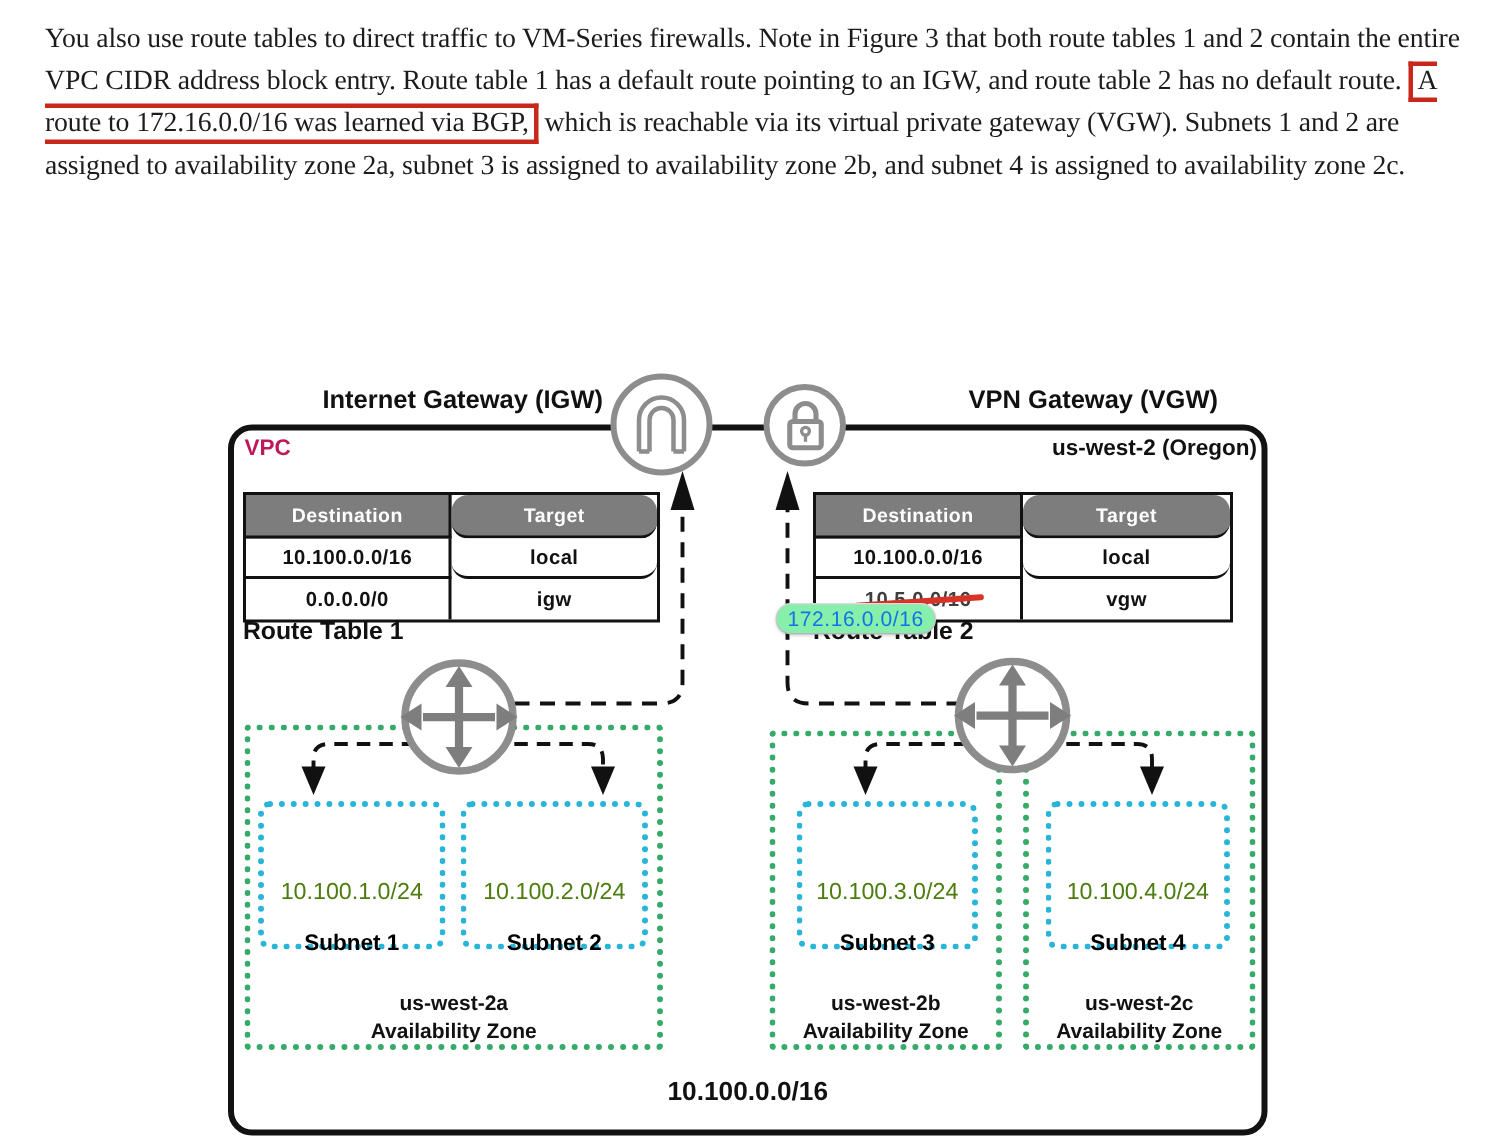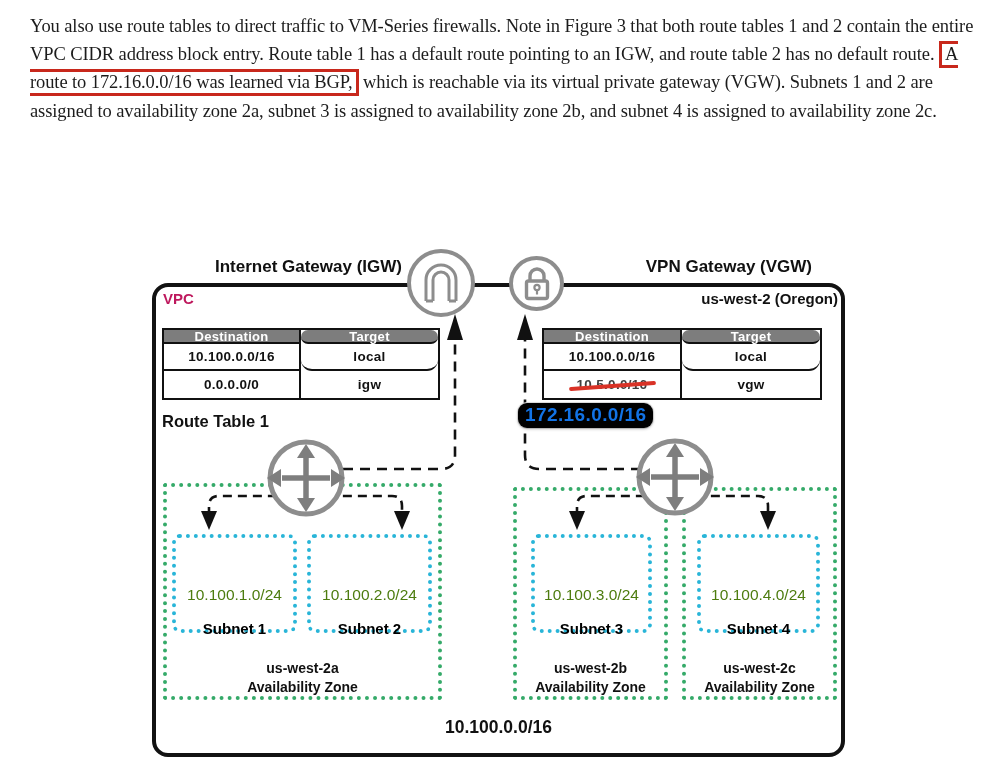--- a/index.html
+++ b/index.html
@@ -60,36 +60,36 @@
   }
   .rtable.t1 { left: 162px; width: 278px; }
   .rtable.t2 { left: 542px; width: 280px; }
   .rtable .cell {
     height: 27px; display: flex; align-items: center; justify-content: center;
     border-right: 2px solid #111; border-bottom: 2px solid #111;
     position: relative; letter-spacing: 0.3px;
   }
   .rtable .cell:nth-child(2n) { border-right: none; border-radius: 11px; }
   .rtable .cell.last-row { border-bottom: none; }
-  .rtable .hcell { background: #7d7d7d; color: #fff; height: 14px; font-size: 13px; }
+  .rtable .hcell { background: #7d7d7d; color: #fff; height: 29px; font-size: 13px; }
   .struck { color: #3f3f3f; position: relative; }
   .struck::after {
     content: ""; position: absolute; left: -8px; right: -8px; top: 46%;
     height: 3.5px; background: #d93226; border-radius: 2px; transform: rotate(-4deg);
   }
   .rtable-title {
     position: absolute; top: 412px; text-align: left;
     font-weight: bold; font-size: 16.5px; color: #111; z-index: 3;
   }
   .rtable-title.t1 { left: 162px; width: 278px; }
   .rtable-title.t2 { left: 542px; width: 280px; }
   .annotation {
     position: absolute; left: 518px; top: 403px; z-index: 4;
-    background: #000000; border-radius: 9px; padding: 1px 7px 2px 7px;
-    color: #1273e6; font-weight: bold; font-size: 19px; letter-spacing: 0.4px;
+    background: #86efac; border-radius: 9px; padding: 1px 7px 2px 7px;
+    color: #1273e6; font-weight: normal; font-size: 14px; letter-spacing: 0.4px;
     box-shadow: 0 1px 3px rgba(0,0,0,0.3), 0 0 0 1px #e4e4e4;
   }
 
   
   .az {
     position: absolute; border: 4px dotted #35aa69; border-radius: 3px; z-index: 1;
   }
   .az.a { left: 163px; top: 483px; width: 279px; height: 217px; }
   .az.b { left: 513px; top: 487px; width: 155px; height: 213px; }
   .az.c { left: 682px; top: 487px; width: 155px; height: 213px; }

